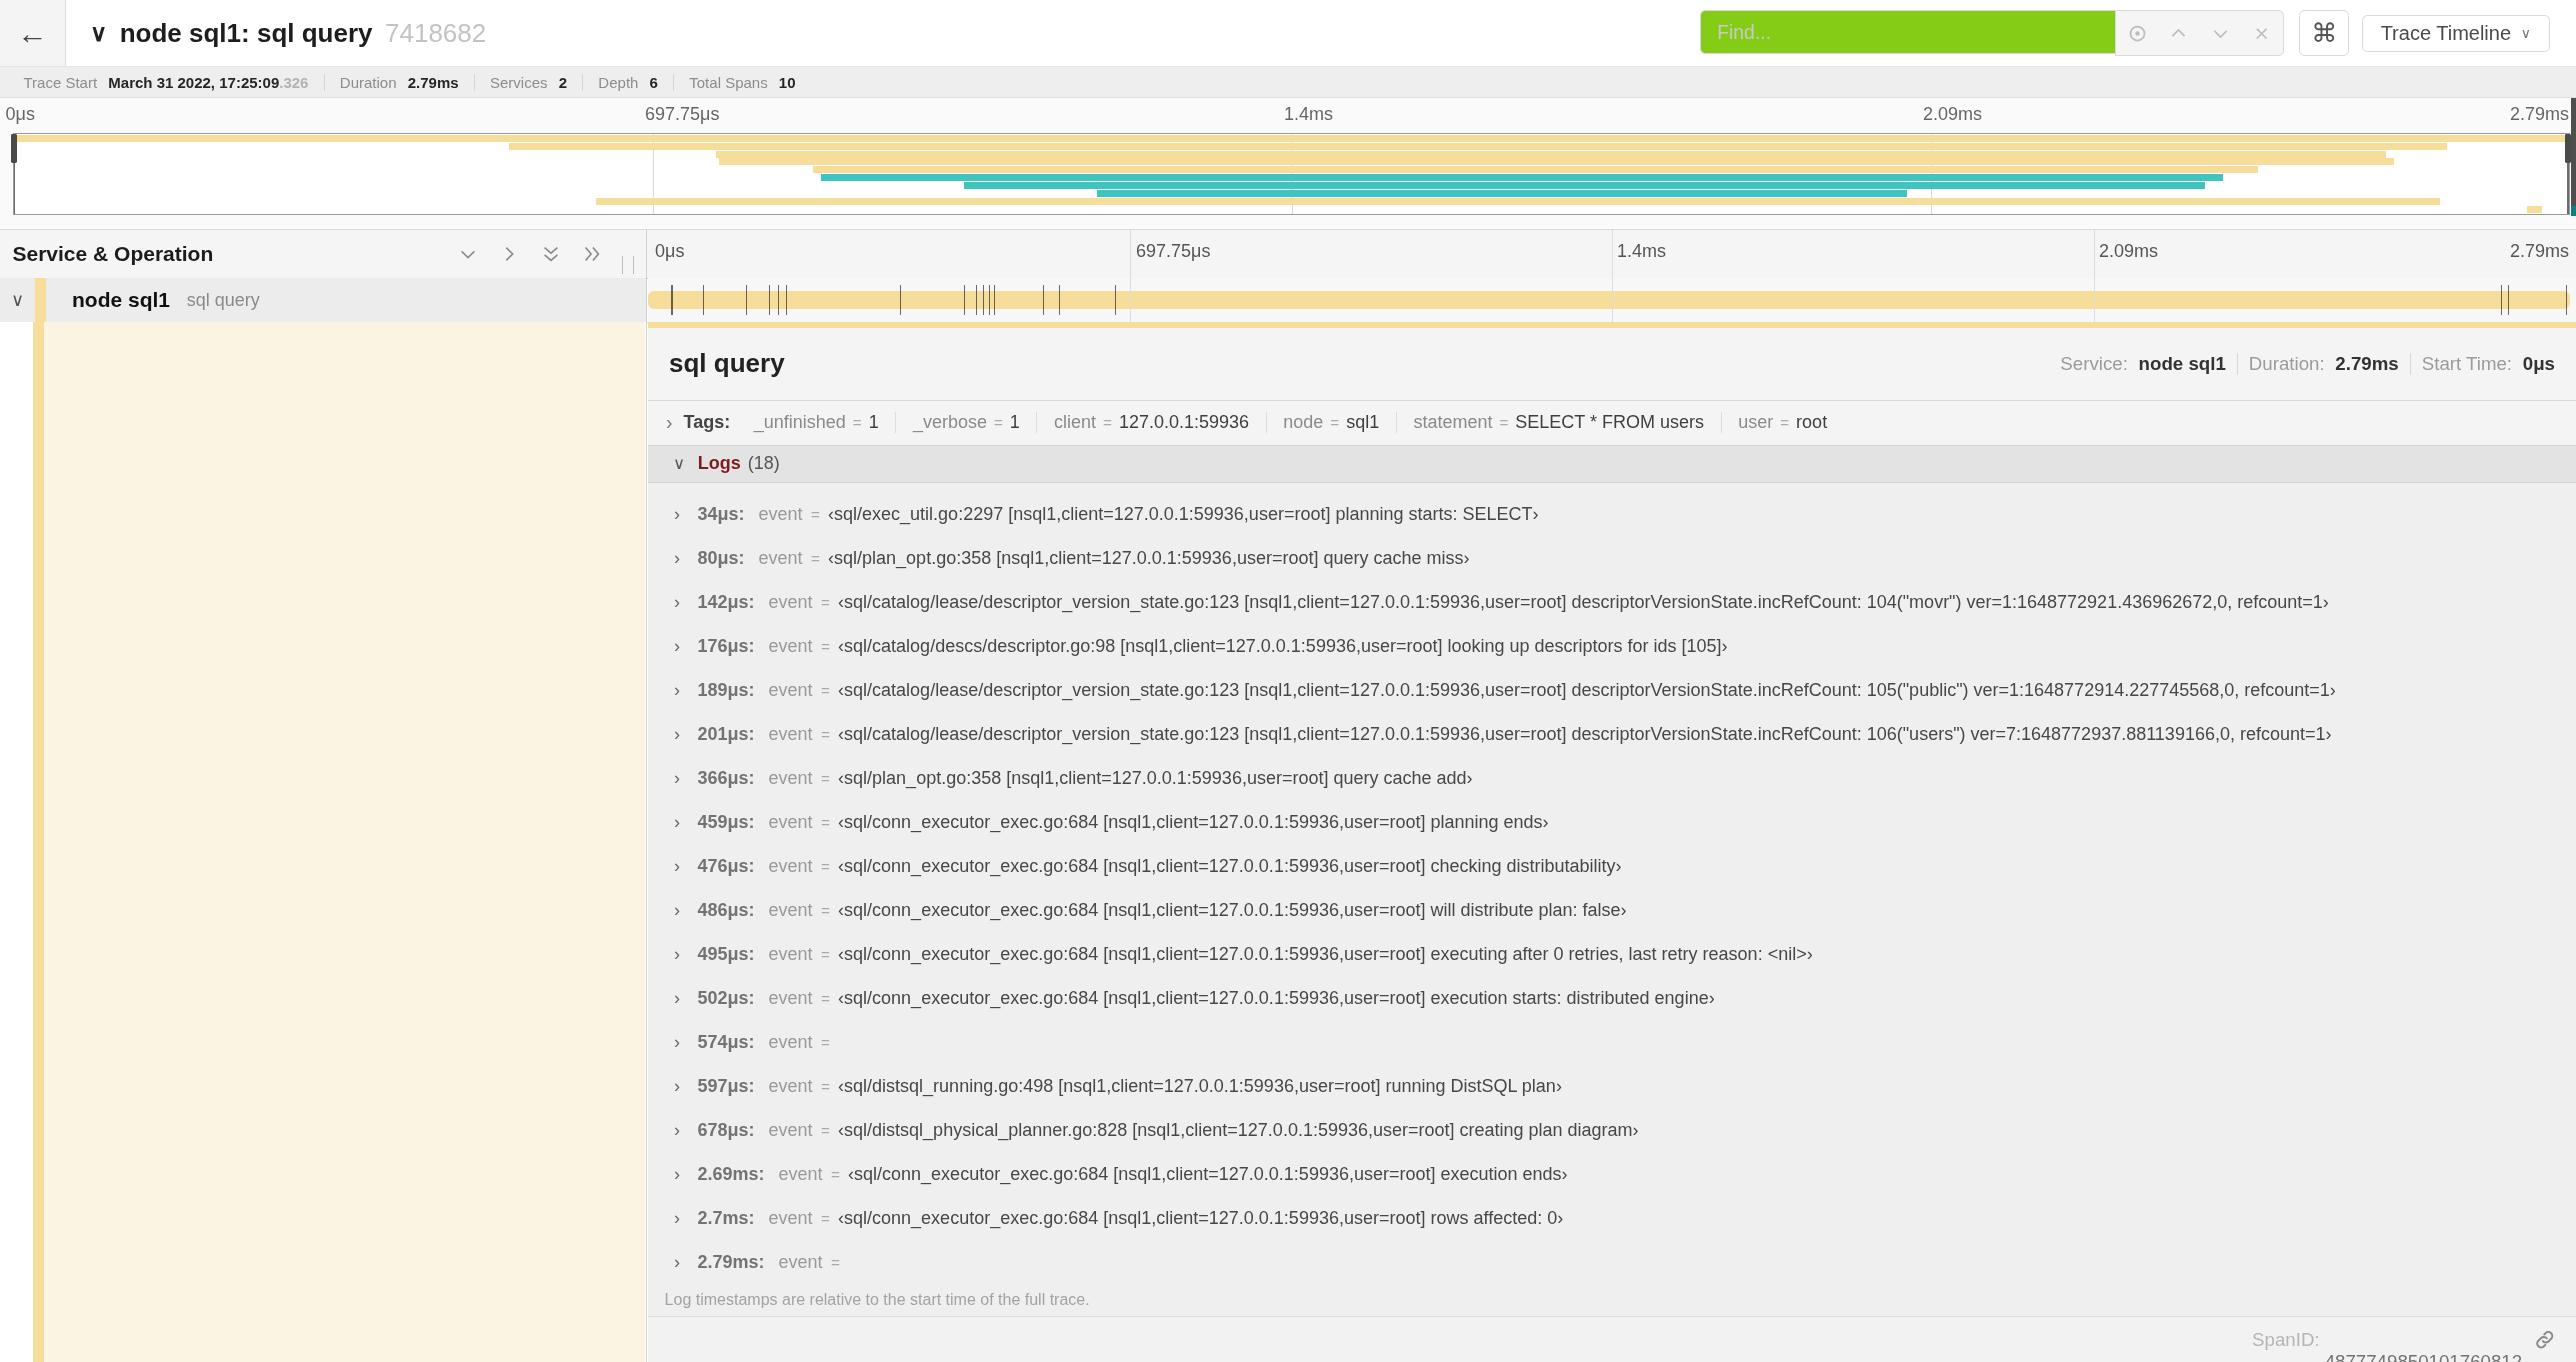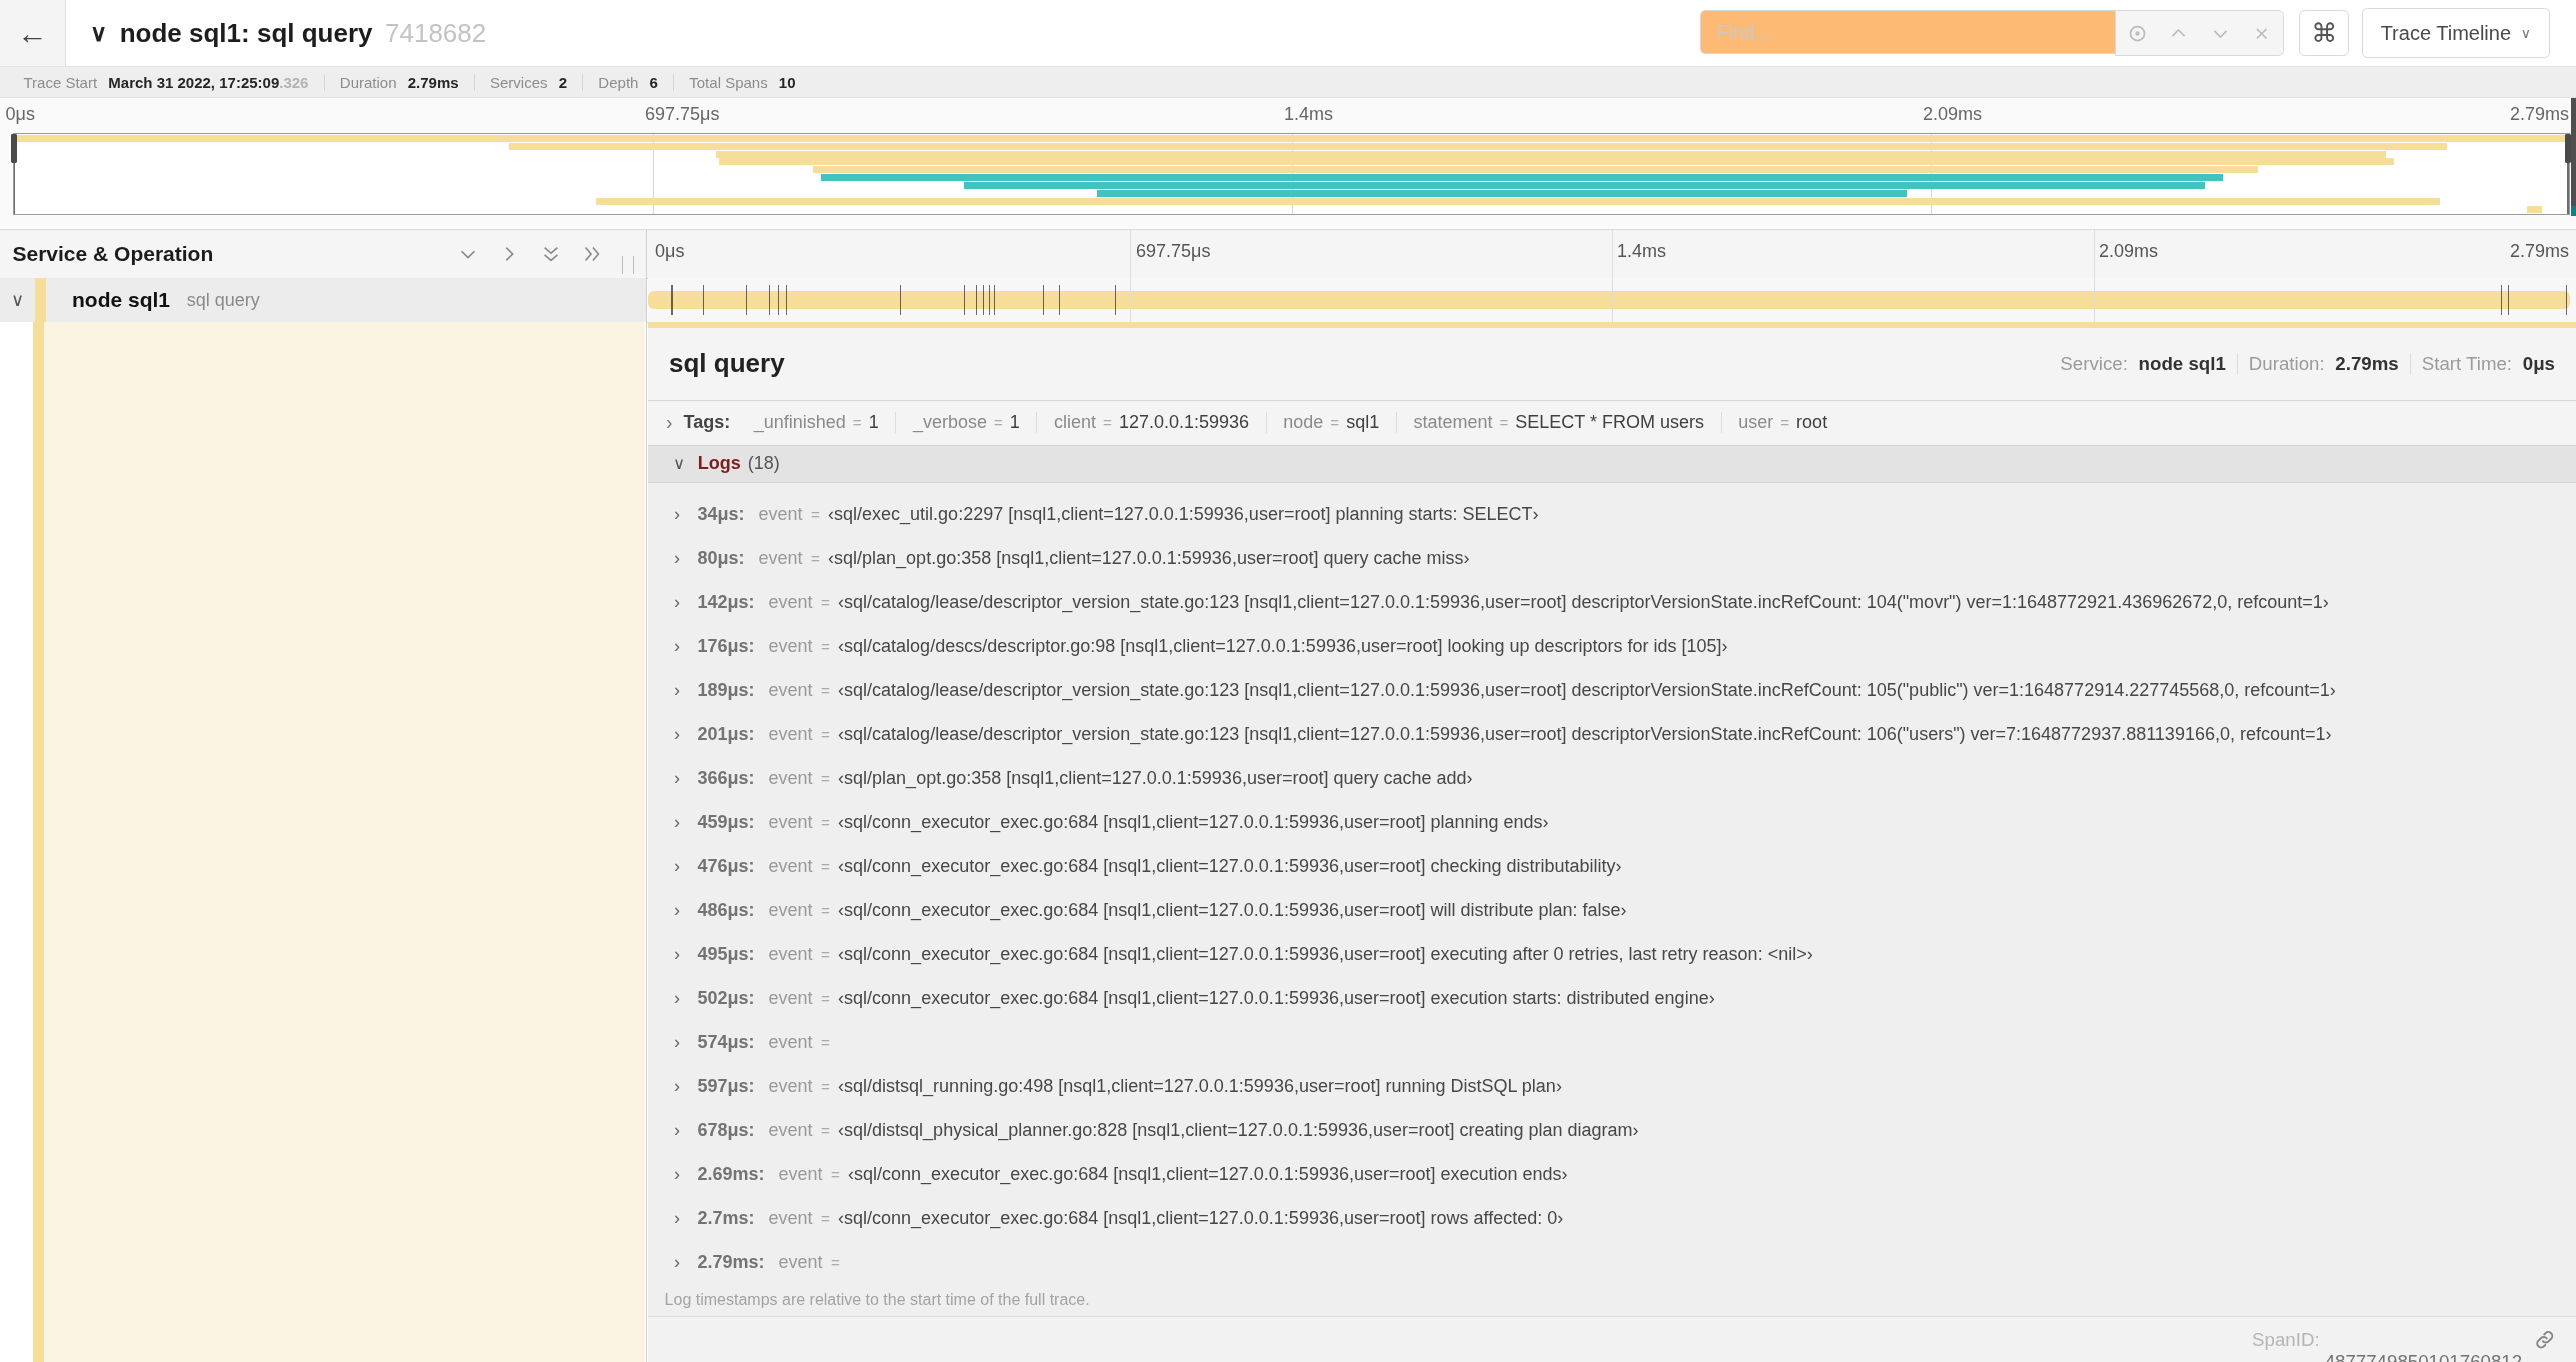--- a/index.html
+++ b/index.html
@@ -9,29 +9,29 @@
   .topbar{position:absolute;left:0;top:0;width:2576px;height:66px;background:#fff;border-bottom:0.7px solid #e4e4e4;}
   .back-btn{position:absolute;left:0;top:0;width:66px;height:66px;background:#f4f4f4;border:none;border-right:0.7px solid #ddd;
             font-size:30.5px;color:#444;cursor:pointer;}
   .title-wrap{position:absolute;left:90px;top:0;height:66px;display:flex;align-items:center;gap:12.5px;}
   .title-chev{font-size:23.5px;font-weight:bold;color:#222;}
   .trace-title{font-size:26px;font-weight:bold;color:#1d1d1d;margin:0;}
   .trace-id{font-size:26px;color:#c3c3c3;}
   .top-actions{position:absolute;right:26px;top:10.4px;height:46px;display:flex;align-items:center;}
   .find-group{display:flex;height:46px;}
   .find-input{width:415px;height:44px;border:0.7px solid #d9d9d9;border-right:none;border-radius:5.5px 0 0 5.5px;
-              padding:0 16.6px;font-size:19.4px;color:#444;background:#fdba74;outline:none;box-sizing:border-box;
+              padding:0 16.6px;font-size:19.4px;color:#444;background:#84cc16;outline:none;box-sizing:border-box;
               font-family:"Liberation Sans",sans-serif;}
   .find-input::placeholder{color:#c9c9c9;}
   .find-icons{display:flex;align-items:center;background:#f5f5f5;border:0.7px solid #d9d9d9;border-radius:0 5.5px 5.5px 0;
               padding:0 9.7px;gap:18px;}
   .fi{width:23.5px;height:23.5px;display:flex;align-items:center;justify-content:center;color:#bdbdbd;font-size:21px;cursor:pointer;}
   .kbd-btn{margin-left:15.2px;width:50px;height:46px;border:0.7px solid #d9d9d9;border-radius:5.5px;background:#fff;
            font-size:26px;color:#555;cursor:pointer;}
-  .view-btn{margin-left:12.5px;height:50px;border:0.7px solid #d9d9d9;border-radius:5.5px;background:#fff;
+  .view-btn{margin-left:12.5px;height:37px;border:0.7px solid #d9d9d9;border-radius:5.5px;background:#fff;
             font-size:20px;color:#4a4a4a;padding:0 18px;cursor:pointer;display:flex;align-items:center;gap:9.7px;}
   .view-btn .vchev{font-size:14px;color:#777;}
   
   .summary-bar{position:absolute;left:0;top:67px;width:2576px;height:31px;background:#eeeeee;border-bottom:0.7px solid #e0e0e0;
                display:flex;align-items:center;padding-left:8.3px;box-sizing:border-box;}
   .sum-item{font-size:15px;color:#8c8c8c;padding:0 15.2px;border-right:0.7px solid #d5d5d5;white-space:nowrap;}
   .sum-item:last-child{border-right:none;}
   .sum-item b{color:#262626;font-weight:bold;margin-left:7px;}
   .sum-item .frac{color:#b3b3b3;font-weight:bold;}
   

